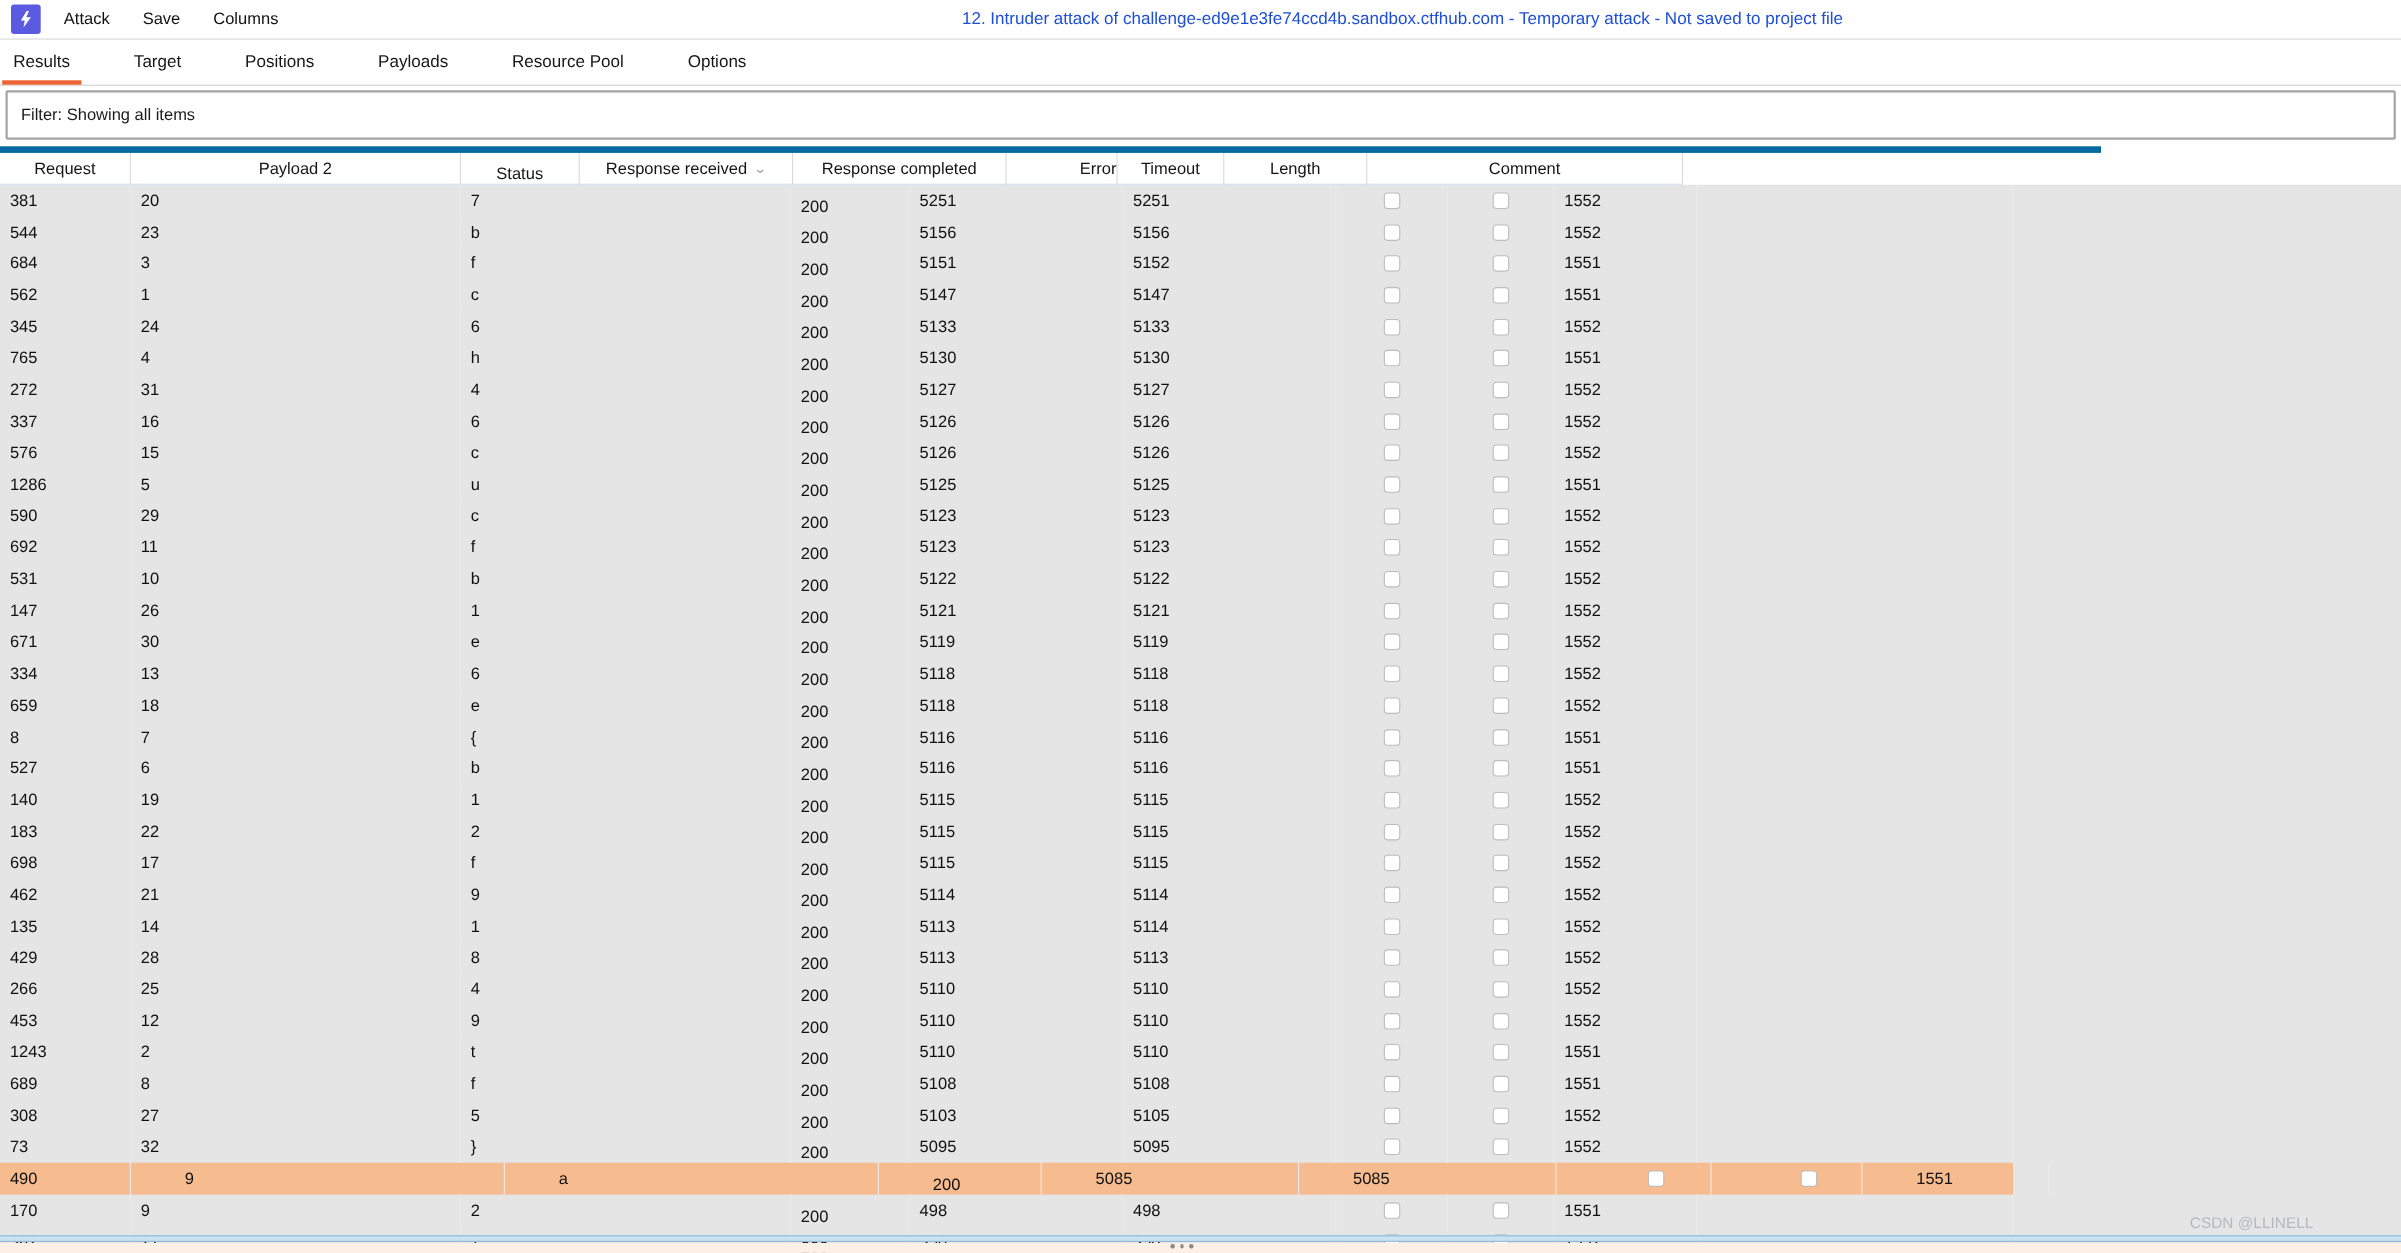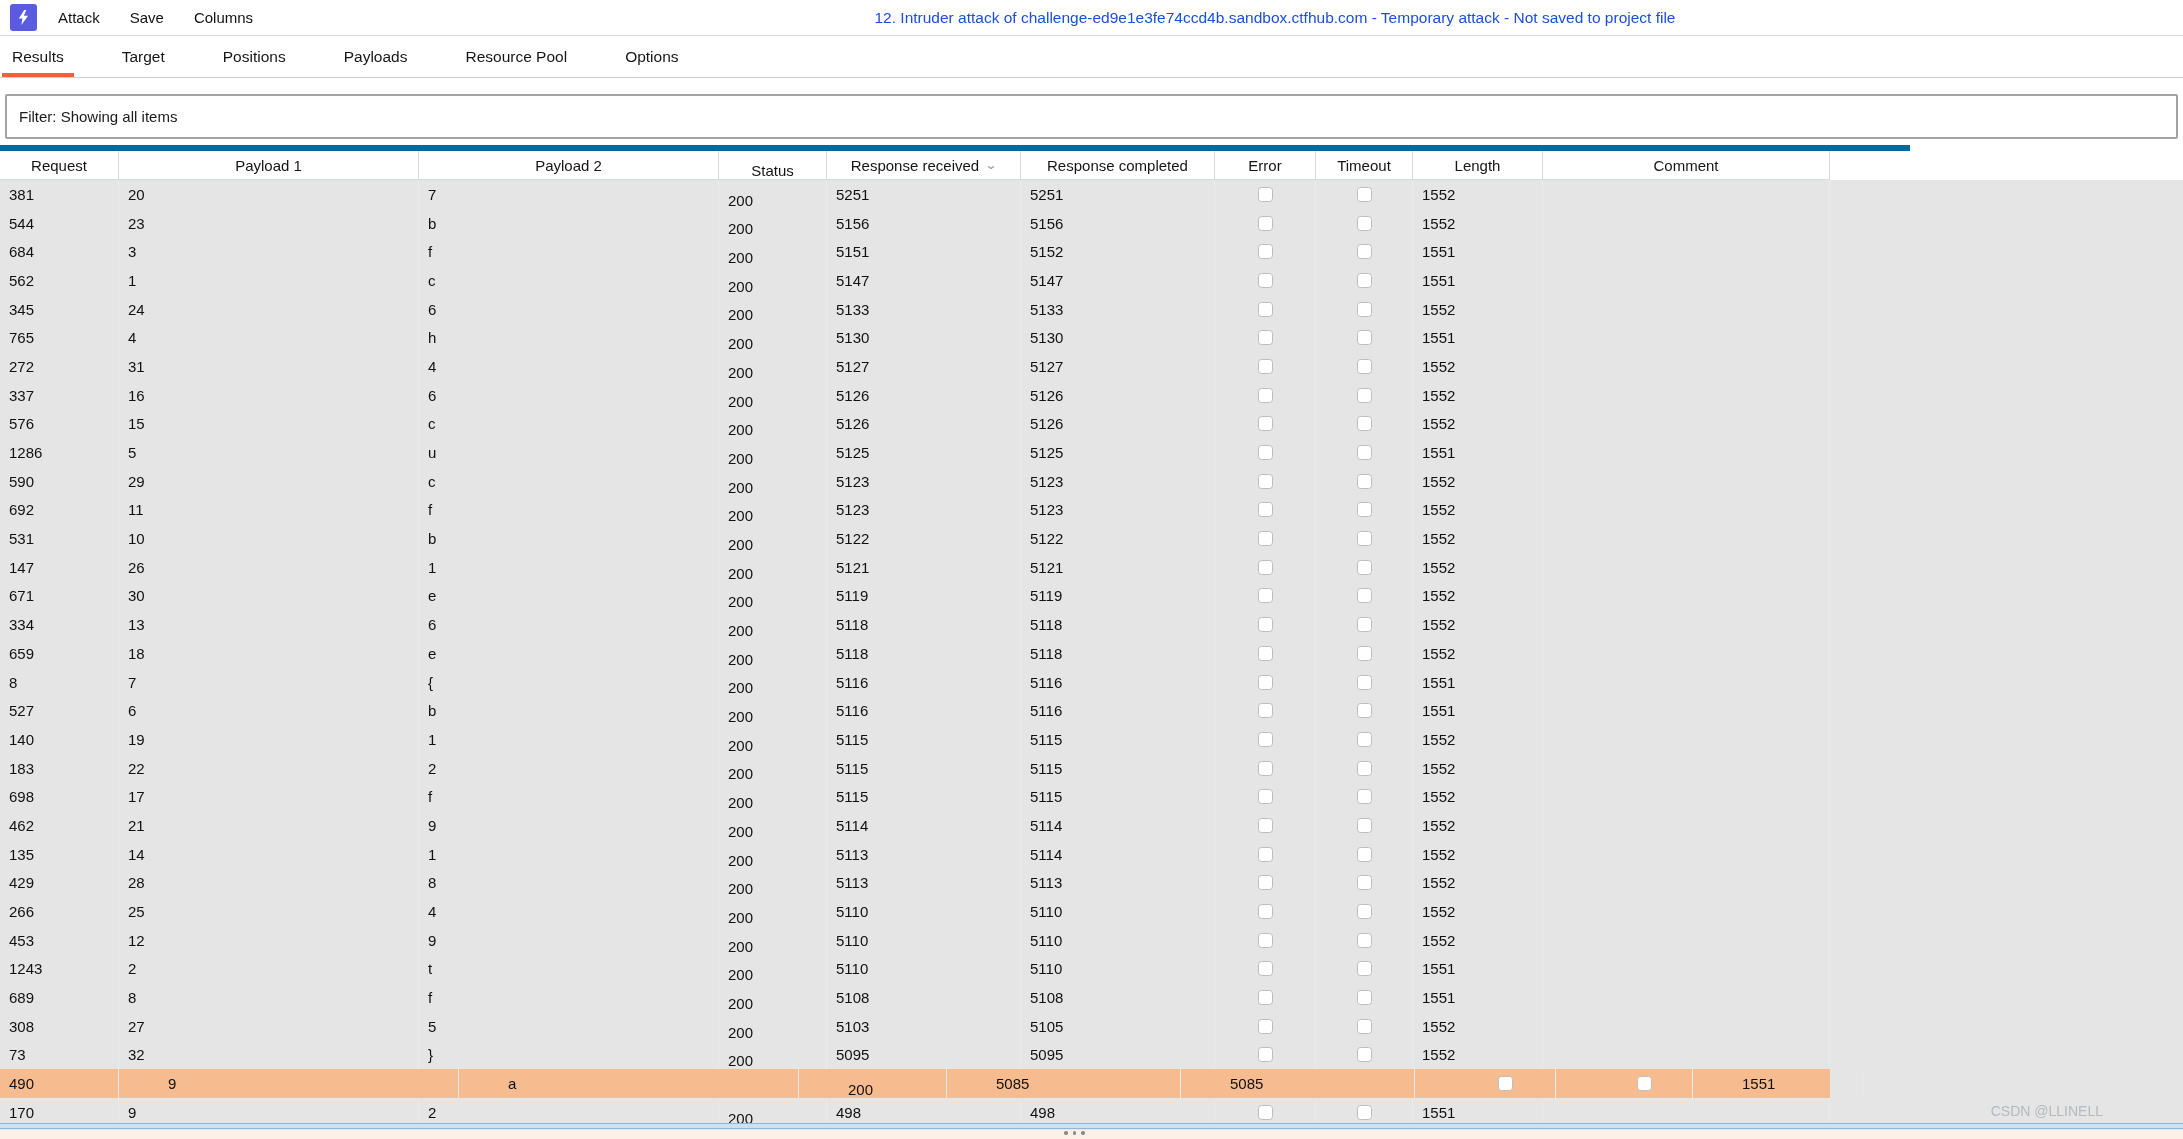--- a/index.html
+++ b/index.html
@@ -22,21 +22,21 @@
 
   
   .tabbar { height:42px; display:flex; align-items:stretch; border-bottom:1px solid #cfcfcf; background:#fff; }
   .tab { display:flex; align-items:center; padding:0 10px; margin-right:38px;
          position:relative; font-size:15.5px; color:#161616; cursor:default; }
   .tab:first-child { margin-left:2px; }
   .tab.active::after { content:""; position:absolute; left:0; right:0; bottom:0;
                        height:4px; background:#ee6333; }
 
   
-  .filterbar { margin:16px 5px 0 5px; height:45px; border:2px solid #a3a3a3; border-radius:2px;
+  .filterbar { margin:4px 5px 0 5px; height:45px; border:2px solid #a3a3a3; border-radius:2px;
                display:flex; align-items:center; padding-left:12px; background:#fff; font-size:15px; }
 
   
   .tablewrap { margin-top:6px; }
   .thead { display:flex; height:35px; border-top:6px solid #0369a1; width:1910px; background:#fff; }
   .hcell { height:100%; display:flex; align-items:center; justify-content:center;
            border-right:1px solid #d9d9d9; border-bottom:1px solid #c9dfee; font-size:15px; color:#151515;
            white-space:nowrap; }
   .hfill { height:100%; flex:1 1 auto; }
   .sort-chevron { color:#9a9a9a; font-size:12px; margin-left:7px; transform:scaleX(1.3); }
@@ -44,21 +44,21 @@
   .tbody { position:relative; height:971px; overflow:hidden; background:#e5e5e5; }
   .trow { display:flex; height:28.7px; width:1830px; }
   .trow.hl { background:#f6bc8f;gap:40px; }
   .tcell { height:100%; display:flex; align-items:center; padding-left:9px;
            border-right:1px solid #eaeaea; font-size:15px; color:#111; overflow:hidden; white-space:nowrap; }
   .tcell.center { justify-content:center; padding-left:0; }
   .cb { width:15px; height:15px; border:1.5px solid #bdbdbd; border-radius:3.5px; background:#fff; flex:0 0 auto; }
 
   .c0 { flex:0 0 119px; } .c1 { flex:0 0 300px; } .c2 { flex:0 0 300px; }
   .c3 { flex:0 0 108px;align-items:flex-end; } .c4 { flex:0 0 194px; } .c5 { flex:0 0 194px; }
-  .c6 { flex:0 0 101px; } .c7 { flex:0 0 97px;  } .c8 { flex:0 0 130px; }
+  .c6 { flex:0 0 101px;justify-content:flex-end; } .c7 { flex:0 0 97px;  } .c8 { flex:0 0 130px; }
   .c9 { flex:0 0 287px; }
 
   
   .splitter { position:absolute; left:0; top:1123px; width:2183px; height:6px;
               background:#cbe2f2; border-top:1px solid #8fb8d8; border-bottom:1px solid #8fb8d8; z-index:5; }
   .bottom-strip { position:absolute; left:0; top:1130px; width:2183px; height:9px;
                   background:#fdf0e6; z-index:4; }
   .splitter-dots { position:absolute; top:1131px; left:1064px; z-index:6; display:flex; gap:5px; }
   .sdot { width:3.5px; height:3.5px; border-radius:50%; background:#8a8a8a; }
 
@@ -102,23 +102,20 @@
 
 <div class="filterbar">
   <span>Filter: Showing all items</span>
 </div>
 
 <div class="tablewrap">
   <div class="thead">
     <div class="hcell c0">
         <span>Request</span>
       </div>
-    <div class="hcell c1">
-        <span>Payload 1</span>
-      </div>
     <div class="hcell c2">
         <span>Payload 2</span>
       </div>
     <div class="hcell c3">
         <span>Status</span>
       </div>
     <div class="hcell c4">
       <span>Response received</span>
       <span class="sort-chevron">⌄</span>
     </div>

